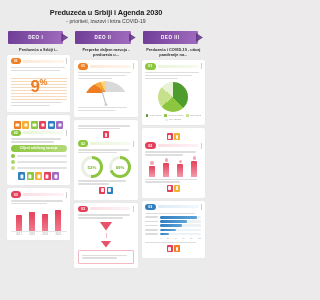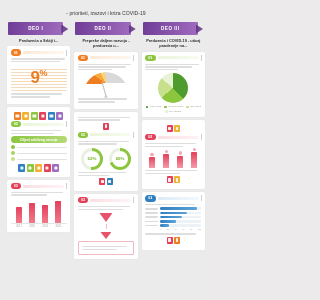--- a/index.html
+++ b/index.html
@@ -177,20 +177,21 @@
   .iconpair{display:flex;gap:1.5px;justify-content:center;margin:2px 0;}
   .ic{width:6px;height:7px;border-radius:.8px;position:relative;}
   .ic::after{content:"";position:absolute;inset:1.6px;background:rgba(255,255,255,.9);border-radius:.4px;}
 </style>
 </head>
 <body>
 
 <div class="poster">
 
   <div class="title-wrap">
+    <div class="title">Preduzeća u Srbiji i Agenda 2030</div>
     <div class="subtitle">- prioriteti, izazovi i kriza COVID-19</div>
   </div>
 
   <div class="cols">
 
     <div class="col">
       <div class="ribbon">
         <div class="band">
             <span>DEO I</span>
           </div>

